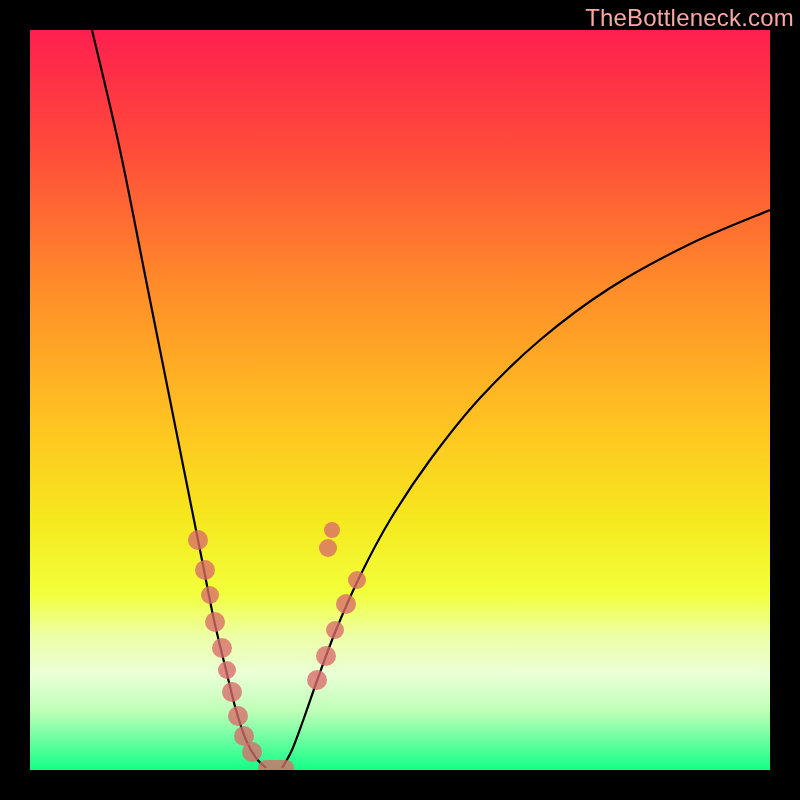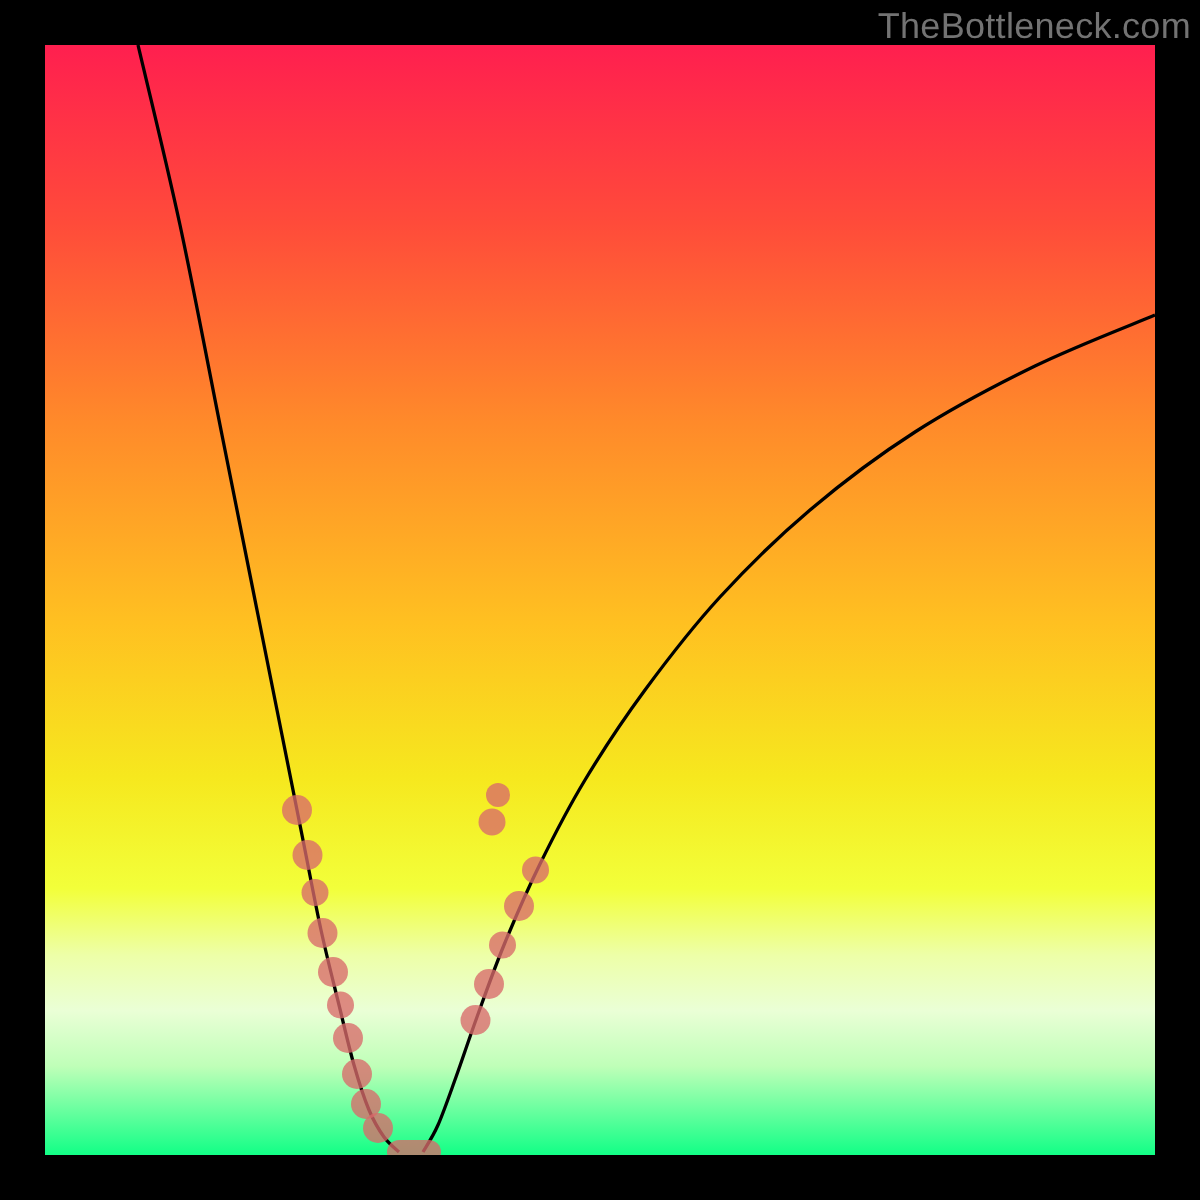--- a/index.html
+++ b/index.html
@@ -25,21 +25,21 @@
     width: 100%;
     height: 100%;
   }
   .watermark {
     position: absolute;
     top: 4px;
     right: 6px;
     font-family: Arial, Helvetica, sans-serif;
     font-size: 24px;
     font-weight: 500;
-    color: #737373;
+    color: #fca5a5;
     letter-spacing: 0.2px;
   }
   svg.curves {
     position: absolute;
     left: 0;
     top: 0;
     width: 100%;
     height: 100%;
     overflow: visible;
   }

